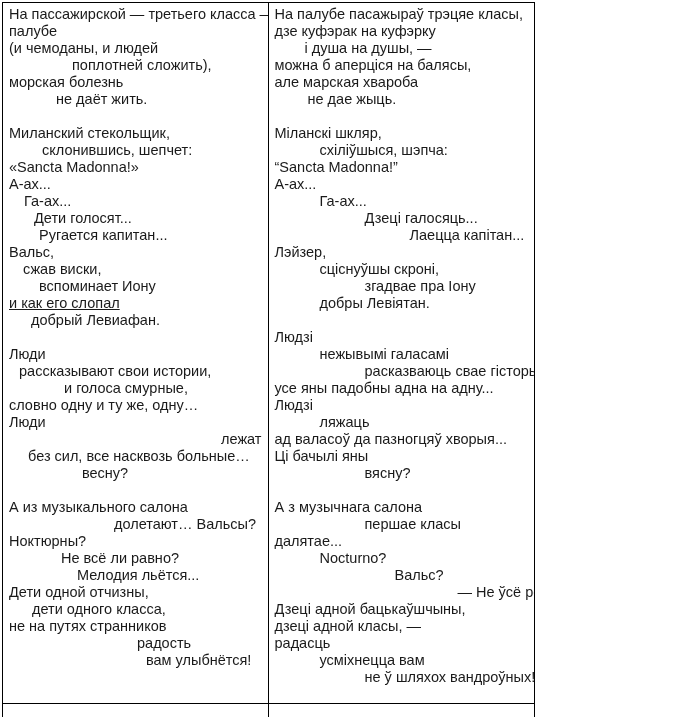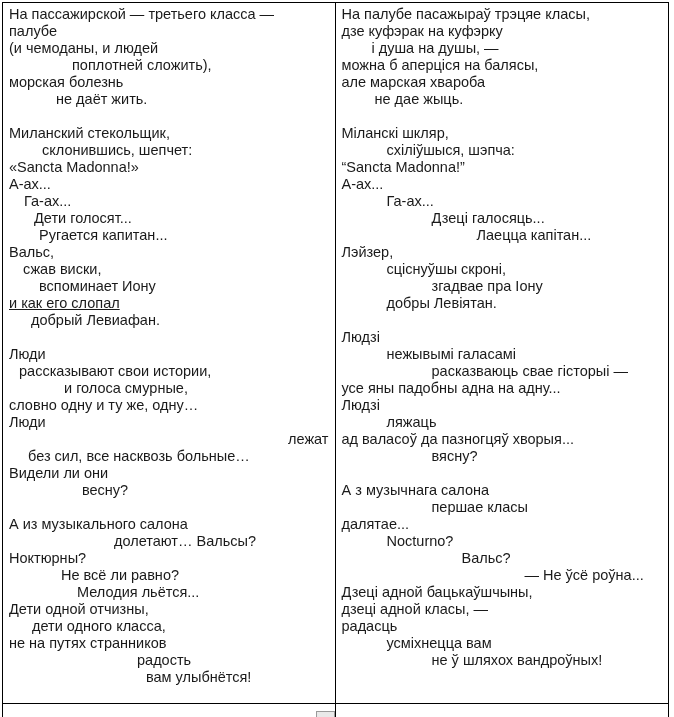--- a/index.html
+++ b/index.html
@@ -12,21 +12,21 @@
     height: 717px;
     overflow: hidden;
     position: relative;
     font-family: "Liberation Sans", sans-serif;
     color: #1a1a1a;
   }
   .doc-table {
     position: absolute;
     left: 2px;
     top: 2px;
-    width: 667px;
+    width: 533px;
     border: 1.5px solid #000000;
     border-bottom: none;
     box-sizing: border-box;
     background: #ffffff;
   }
   .row {
     display: flex;
     box-sizing: border-box;
   }
   .row-main {
@@ -89,21 +89,20 @@
         <div class="line" style="padding-left: 0px; text-decoration: underline;">и как его слопал</div>
         <div class="line" style="padding-left: 22px;">добрый Левиафан.</div>
         <div class="line" style="padding-left: 0px;"></div>
         <div class="line" style="padding-left: 0px;">Люди</div>
         <div class="line" style="padding-left: 10px;">рассказывают свои истории,</div>
         <div class="line" style="padding-left: 55px;">и голоса смурные,</div>
         <div class="line" style="padding-left: 0px;">словно одну и ту же, одну…</div>
         <div class="line" style="padding-left: 0px;">Люди</div>
         <div class="line" style="padding-left: 12px; text-align: right;">лежат</div>
         <div class="line" style="padding-left: 19px;">без сил, все насквозь больные…</div>
-        <div class="line" style="padding-left: 0px;">Видели ли они</div>
         <div class="line" style="padding-left: 73px;">весну?</div>
         <div class="line" style="padding-left: 0px;"></div>
         <div class="line" style="padding-left: 0px;">А из музыкального салона</div>
         <div class="line" style="padding-left: 105px;">долетают… Вальсы?</div>
         <div class="line" style="padding-left: 0px;">Ноктюрны?</div>
         <div class="line" style="padding-left: 52px;">Не всё ли равно?</div>
         <div class="line" style="padding-left: 68px;">Мелодия льётся...</div>
         <div class="line" style="padding-left: 0px;">Дети одной отчизны,</div>
         <div class="line" style="padding-left: 23px;">дети одного класса,</div>
         <div class="line" style="padding-left: 0px;">не на путях странников</div>
@@ -130,20 +129,21 @@
         <div class="line" style="padding-left: 90px;">згадвае пра Іону</div>
         <div class="line" style="padding-left: 45px;">добры Левіятан.</div>
         <div class="line" style="padding-left: 0px;"></div>
         <div class="line" style="padding-left: 0px;">Людзі</div>
         <div class="line" style="padding-left: 45px;">нежывымі галасамі</div>
         <div class="line" style="padding-left: 90px;">расказваюць свае гісторыі —</div>
         <div class="line" style="padding-left: 0px;">усе яны падобны адна на адну...</div>
         <div class="line" style="padding-left: 0px;">Людзі</div>
         <div class="line" style="padding-left: 45px;">ляжаць</div>
         <div class="line" style="padding-left: 0px;">ад валасоў да пазногцяў хворыя...</div>
+        <div class="line" style="padding-left: 0px;">Ці бачылі яны</div>
         <div class="line" style="padding-left: 90px;">вясну?</div>
         <div class="line" style="padding-left: 0px;"></div>
         <div class="line" style="padding-left: 0px;">А з музычнага салона</div>
         <div class="line" style="padding-left: 90px;">першае класы</div>
         <div class="line" style="padding-left: 0px;">далятае...</div>
         <div class="line" style="padding-left: 45px;">Nocturno?</div>
         <div class="line" style="padding-left: 120px;">Вальс?</div>
         <div class="line" style="padding-left: 183px;">— Не ўсё роўна...</div>
         <div class="line" style="padding-left: 0px;">Дзеці адной бацькаўшчыны,</div>
         <div class="line" style="padding-left: 0px;">дзеці адной класы, —</div>

